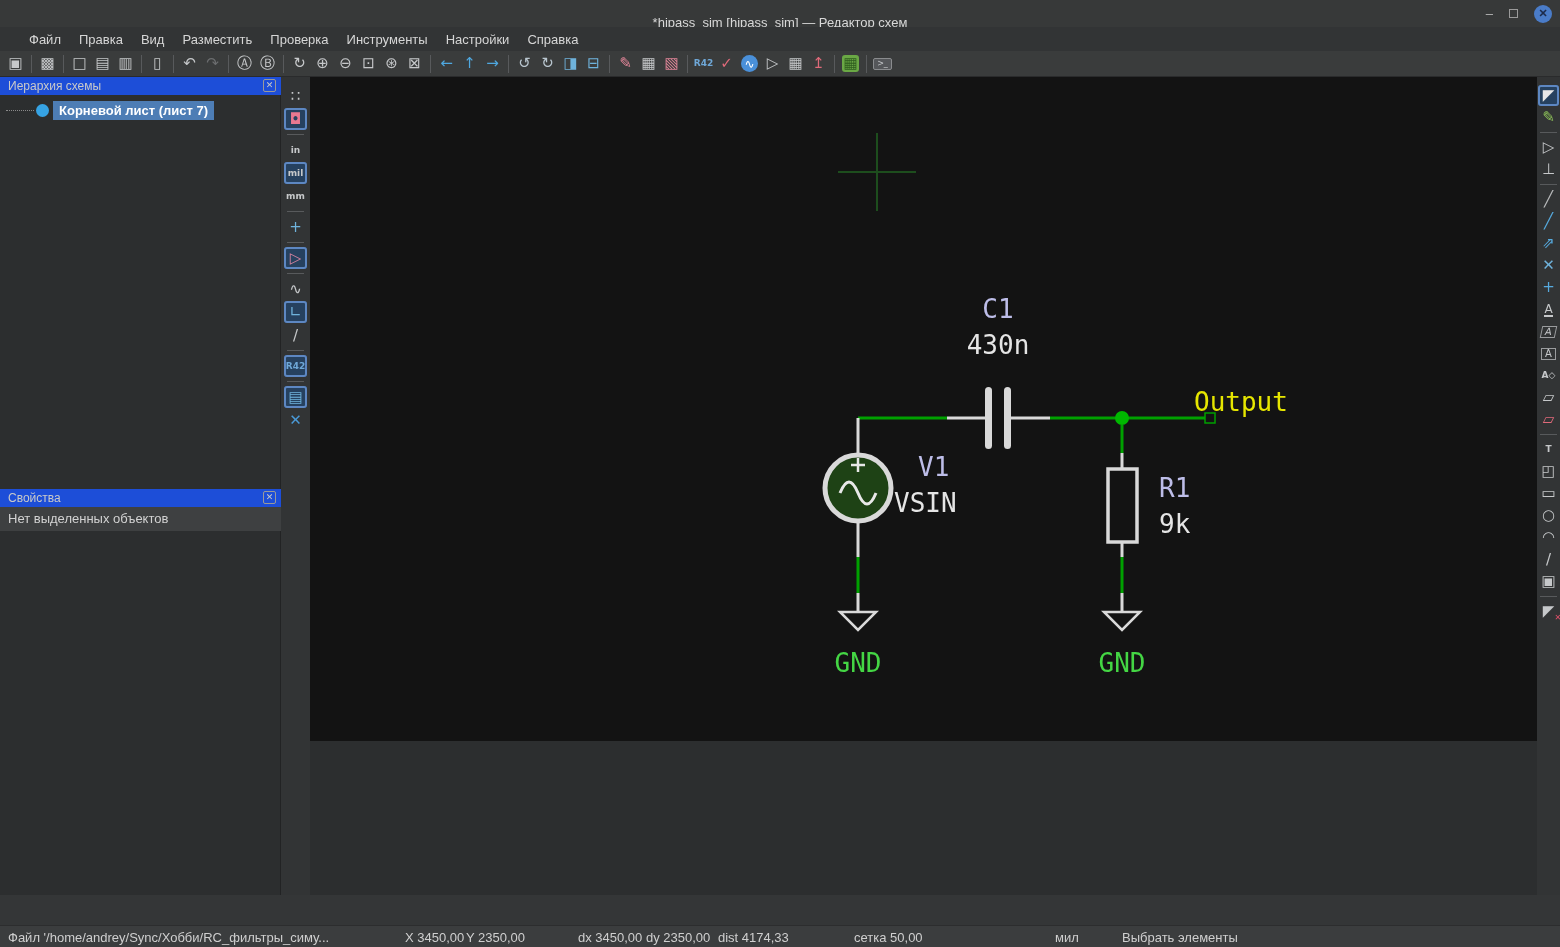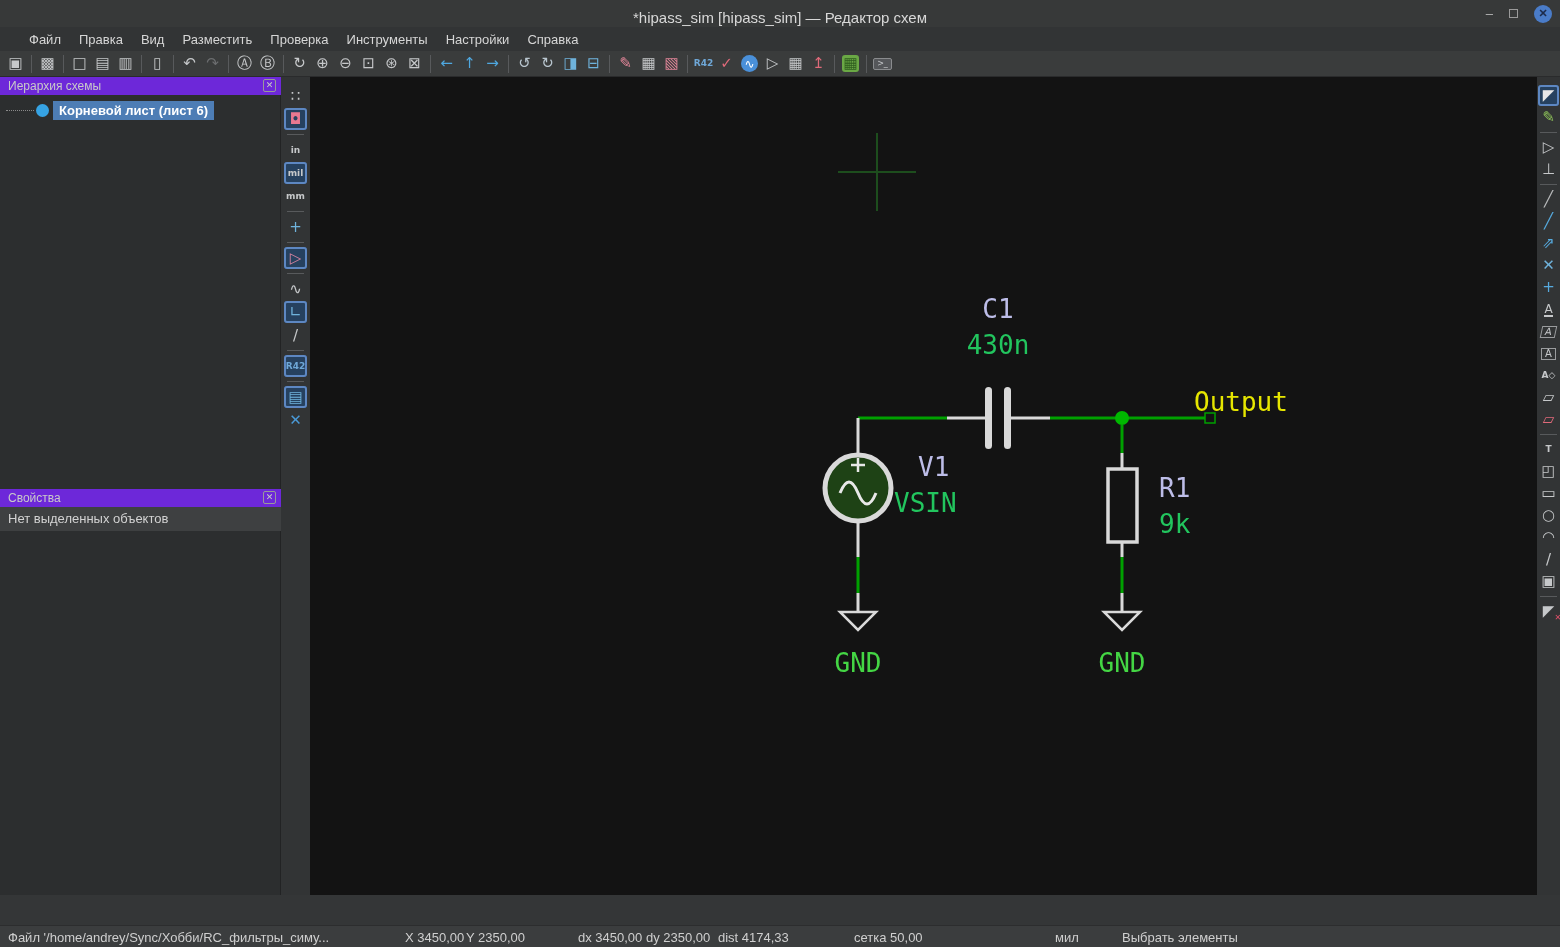--- a/index.html
+++ b/index.html
@@ -1,21 +1,21 @@
 <!DOCTYPE html>
 <html><head>
 <meta charset="utf-8">
 <style>
   * { margin:0; padding:0; box-sizing:border-box; }
   html,body { width:1560px; height:947px; background:#2c2e2f; overflow:hidden;
               font-family:"Liberation Sans", sans-serif; }
 
   
   #titlebar { position:absolute; left:0; top:0; width:1560px; height:27px; background:#373939; }
-  #window-title { position:absolute; left:0; right:0; top:9px; text-align:center; color:#d8d8d8; font-size:15px; }
+  #window-title { position:absolute; left:0; right:0; top:15px; text-align:center; color:#d8d8d8; font-size:13px; }
   #win-controls { position:absolute; right:8px; top:0; height:27px; display:flex; align-items:center; gap:16px; }
   .winbtn { color:#b8b8b8; font-size:13px; cursor:default; display:flex; align-items:center; justify-content:center; }
   #restore-glyph { width:9px; height:9px; border:1px solid #9a9a9a; }
   #close-circle { width:18px; height:18px; border-radius:50%; background:#4a7cc8; color:#1d2b4a; font-size:11px; font-weight:bold; display:flex; align-items:center; justify-content:center; }
 
   #menubar { position:absolute; left:0; top:27px; width:1560px; height:24px; background:#323435; display:flex; align-items:center; padding-left:20px; }
   .menu-item { color:#d6d6d6; font-size:13px; padding:3px 9px; }
 
   #toolbar { position:absolute; left:0; top:51px; width:1560px; height:26px; background:#3a3c3c; display:flex; align-items:center; padding-left:4px; border-bottom:1px solid #2a2b2c; }
 
@@ -31,40 +31,40 @@
   .pcb-green { background:#6aa845; border-radius:3px; width:17px; height:17px; display:flex; align-items:center; justify-content:center; }
   .term { background:#55575a; border:1px solid #8a8c8e; border-radius:2px; font-size:8px !important; padding:1px 3px; }
   .underA { border-bottom:2px solid #c6c8ca; font-size:12px !important; }
   .tagA { border:1px solid #9a9c9e; padding:0 3px; font-size:10px !important; transform:skewX(-12deg); }
   .boxA { border:1px solid #9a9c9e; padding:0 3px; font-size:10px !important; }
   .del { position:relative; }
   .del::after { content:"✕"; position:absolute; right:-7px; bottom:-3px; font-size:8px; color:#e0506a; }
 
   
   #left-panel { position:absolute; left:0; top:77px; width:281px; height:818px; background:#2c2e2f; border-right:1px solid #222324; }
-  .panel-header { position:absolute; left:0; width:281px; height:18px; background:#6d28d9; color:#c9c9c9; font-size:12px; padding:2px 0 12px 8px; }
+  .panel-header { position:absolute; left:0; width:281px; height:18px; background:#1d4ed8; color:#c9c9c9; font-size:12px; padding:2px 0 12px 8px; }
   .panel-close { position:absolute; right:5px; top:2px; width:13px; height:13px; border:1px solid #9a9a9a; border-radius:2px; color:#c9c9c9; font-size:9px; line-height:11px; text-align:center; }
   #tree-row { position:absolute; left:0; top:22px; height:22px; display:flex; align-items:center; }
   #tree-dots { width:28px; border-top:1px dotted #8a8a8a; margin-left:6px; }
   #tree-bullet { width:13px; height:13px; border-radius:50%; background:#36a3e4; margin:0 4px 0 2px; flex:none; }
   #tree-label { background:#4d7db5; color:#ffffff; font-weight:bold; font-size:13px; padding:2px 6px; }
   #props-header { top:412px; }
   #props-msg { position:absolute; left:0; top:430px; width:281px; height:24px; background:#3e4041; color:#d2d2d2; font-size:13px; padding:4px 0 0 8px; }
 
   
   #left-toolbar { position:absolute; left:281px; top:77px; width:29px; height:818px; background:#323435; }
   #right-toolbar { position:absolute; left:1537px; top:77px; width:23px; height:818px; background:#323435; }
   #right-toolbar .tbi { width:21px; height:21px; }
 
   
-  #canvas { position:absolute; left:310px; top:77px; width:1227px; height:818px; background:#131313; }
+  #canvas { position:absolute; left:310px; top:77px; width:1227px; height:664px; background:#131313; }
   #canvas svg { position:absolute; left:0; top:0; }
   .sch { position:absolute; font-family:"DejaVu Sans Mono", monospace; font-size:26px; line-height:1.05; white-space:pre; }
   .c-ref { color:#bdbde8; }
-  .c-val { color:#22c55e; }
+  .c-val { color:#e5e5e5; }
   .c-gnd { color:#44d644; }
   .c-out { color:#e6e600; }
   .c-sim { color:#c42fc4; }
   .ctr { text-align:center; }
 
   
   #bottom-strip { position:absolute; left:0; top:895px; width:1560px; height:30px; background:#343637; }
   #statusbar { position:absolute; left:0; top:925px; width:1560px; height:22px; background:#3b3d3e; border-top:1px solid #2c2d2e; }
   #statusbar span { position:absolute; top:4px; color:#cfcfcf; font-size:13px; white-space:pre; }
 </style>
@@ -213,21 +213,21 @@
   </div>
 
 <div id="left-panel">
   <div class="panel-header" style="top:0;">
     <span>Иерархия схемы</span>
     <span class="panel-close">✕</span>
   </div>
   <div id="tree-row">
     <span id="tree-dots"></span>
     <span id="tree-bullet"></span>
-    <span id="tree-label">Корневой лист (лист 6)</span>
+    <span id="tree-label">Корневой лист (лист 7)</span>
   </div>
   <div class="panel-header" id="props-header">
     <span>Свойства</span>
     <span class="panel-close">✕</span>
   </div>
   <div id="props-msg">Нет выделенных объектов</div>
 </div>
 
 <div id="left-toolbar" class="vtb">
     <div class="tbi">

